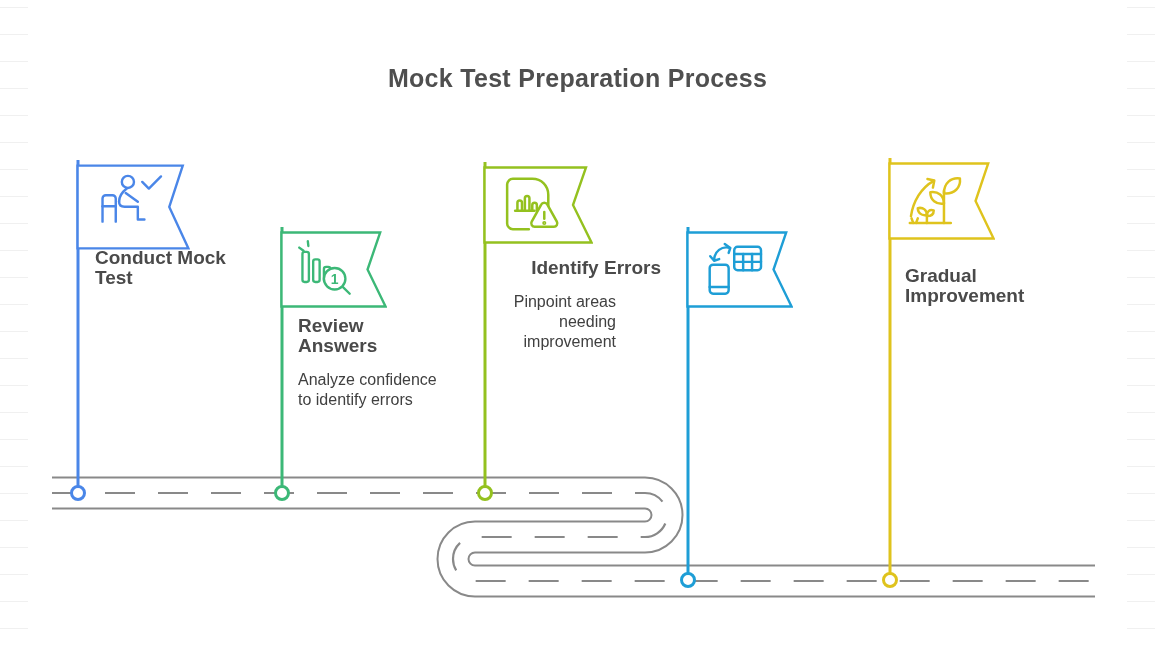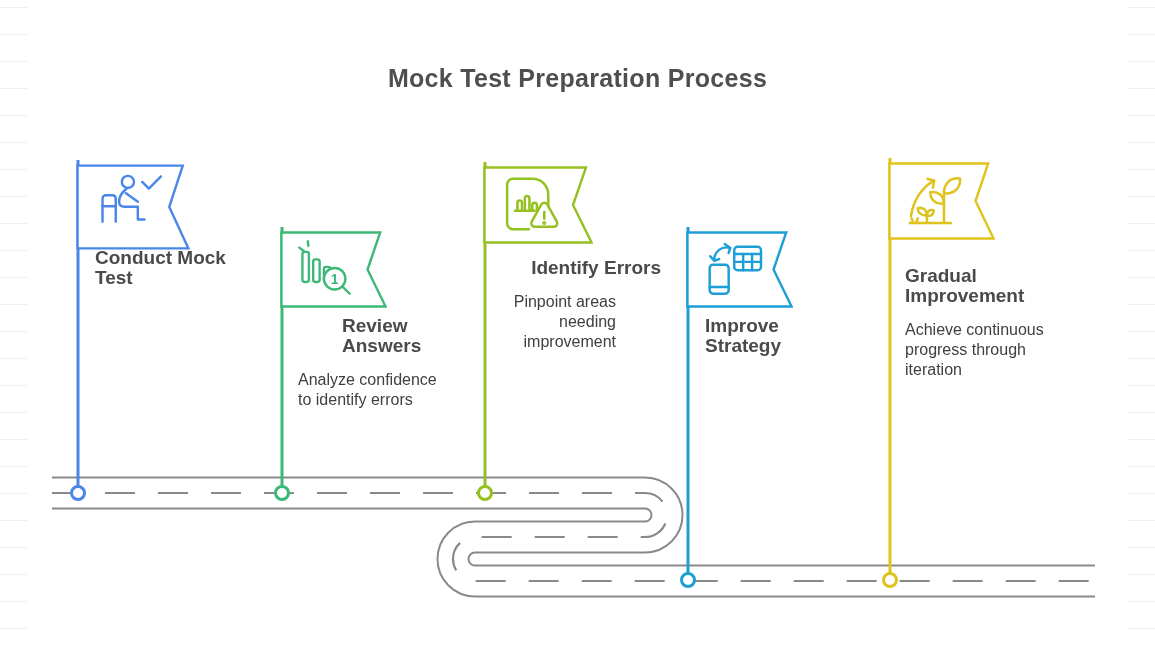--- a/index.html
+++ b/index.html
@@ -84,21 +84,21 @@
         <rect x="17" y="19" width="6" height="21" rx="2"></rect>
         <rect x="27" y="26" width="6" height="14" rx="2"></rect>
         <circle cx="37" cy="37" r="10" fill="#ffffff"></circle>
         <path d="M44.5 44.5 L51 51"></path>
       </g>
       <g fill="#3cb877">
         <text x="37" y="42" text-anchor="middle" font-size="13" font-weight="bold" font-family="Liberation Sans, sans-serif">1</text>
       </g>
     </svg>
     <div class="txt" style="left:18px;top:85px;">
-      <h3 style="width:110px;margin-left:44px;">Review Answers</h3>
+      <h3 style="width:110px;">Review Answers</h3>
       <p style="width:140px;">Analyze confidence to identify errors</p>
     </div>
   </div>
 
   <div class="step" style="left:483px;top:166px;width:180px;height:250px;">
     <svg class="banner" width="110" height="78" viewBox="0 0 110 80" preserveAspectRatio="none">
       <polygon points="1.5,1.5 103,1.5 90,40 108.5,78.5 1.5,78.5" fill="#ffffff" stroke-width="2.4" vector-effect="non-scaling-stroke" stroke-linejoin="miter" stroke="#94c11f"></polygon>
     </svg>
     <svg class="icon" style="left:15px;top:6px;" width="64" height="64" viewBox="0 0 56 56">
       <g fill="none" stroke-width="2.2" stroke-linecap="round" stroke-linejoin="round" stroke="#94c11f">
@@ -130,21 +130,20 @@
         <rect x="8" y="23" width="17" height="26" rx="3"></rect>
         <path d="M8 43 h17"></path>
         <rect x="30" y="7" width="24" height="21" rx="3"></rect>
         <path d="M30 13.5 h24"></path>
         <path d="M38 13.5 V28"></path>
         <path d="M46 13.5 V28"></path>
         <path d="M30 20.5 h24"></path>
       </g>
     </svg>
     <div class="txt" style="left:19px;top:85px;">
-      <h3 style="width:110px;">Improve Strategy</h3>
     </div>
   </div>
 
   <div class="step" style="left:888px;top:162px;width:200px;height:250px;">
     <svg class="banner" width="107" height="78" viewBox="0 0 110 80" preserveAspectRatio="none">
       <polygon points="1.5,1.5 103,1.5 90,40 108.5,78.5 1.5,78.5" fill="#ffffff" stroke-width="2.4" vector-effect="non-scaling-stroke" stroke-linejoin="miter" stroke="#dfc31d"></polygon>
     </svg>
     <svg class="icon" style="left:15px;top:6px;" width="66" height="62" viewBox="0 0 58 54">
       <g fill="none" stroke-width="2.2" stroke-linecap="round" stroke-linejoin="round" stroke="#dfc31d">
         <path d="M6 48 H42"></path>
@@ -155,17 +154,16 @@
         <path d="M36 31 C29 32 24 28 24 21 C31 20 36 24 36 31 z"></path>
         <path d="M21 48 v-8"></path>
         <path d="M21 41 C16 42 13 39 13 35 C18 34 21 37 21 41 z"></path>
         <path d="M21 42 C25 42 27 40 27 37 C23 36 21 38 21 42 z"></path>
         <path d="M7 42 C9 29 16 17 27 11"></path>
         <path d="M21.5 9.5 L27.5 10.7 L26.3 17"></path>
       </g>
     </svg>
     <div class="txt" style="left:17px;top:104px;">
       <h3 style="width:150px;">Gradual Improvement</h3>
-      <p style="width:160px;">Achieve continuous progress through iteration</p>
     </div>
   </div>
 
 </div>
 
 </body></html>

